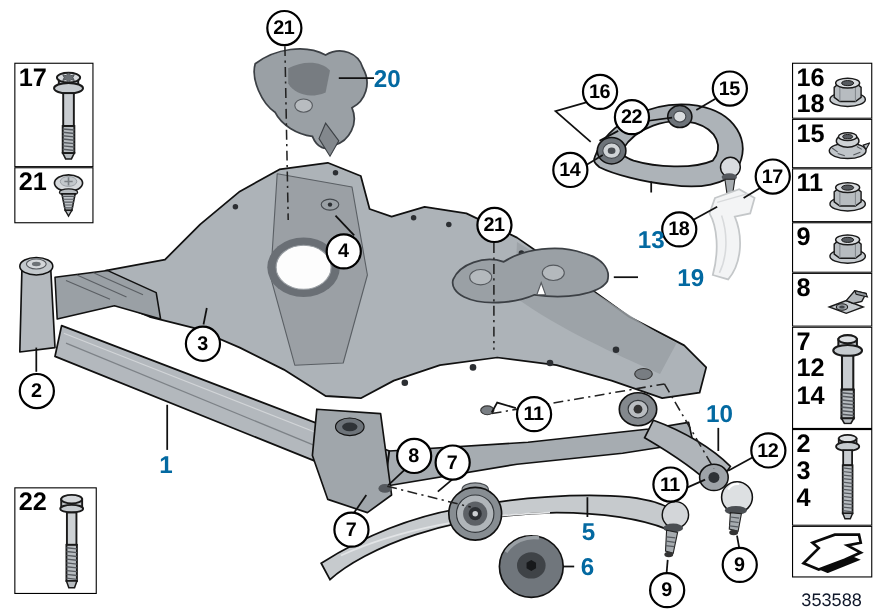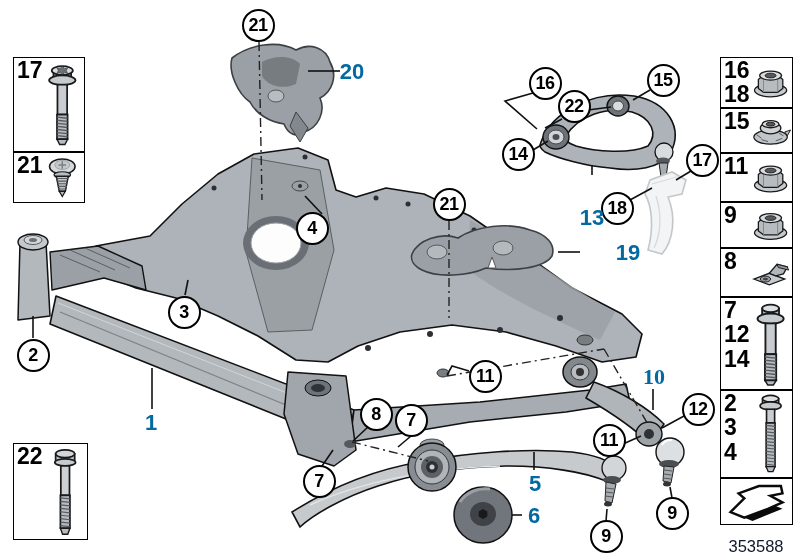--- a/index.html
+++ b/index.html
@@ -323,21 +323,21 @@
       <div class="callout" style="left: 655.5px; top: 496.5px;">
         <span>9</span>
       </div>
       <div class="callout" style="left: 589.5px; top: 519.5px;">
         <span>9</span>
       </div>
       <div class="plain" style="left: 352px; top: 72px;">20</div>
       <div class="plain" style="left: 592px; top: 186px; margin-top: 32px;">13</div>
       <div class="plain" style="left: 628px; top: 253px;">19</div>
       <div class="plain" style="left: 151px; top: 423px;">1</div>
-      <div class="plain" style="left: 654px; top: 377px; font-family: Liberation Serif, serif;">10</div>
+      <div class="plain" style="left: 654px; top: 377px;">10</div>
       <div class="plain" style="left: 535px; top: 484px;">5</div>
       <div class="plain" style="left: 534px; top: 516px;">6</div>
       <div class="pbox" style="left: 13px; top: 57px; width: 72px; height: 95px;">
         <div class="labels">
           <span>17</span>
         </div>
         <svg class="pbox-icon" preserveAspectRatio="xMidYMid meet" viewBox="0 0 44 100">
           <use href="#sym-torx-bolt" xlink:href="#sym-torx-bolt"></use>
         </svg>
       </div>

